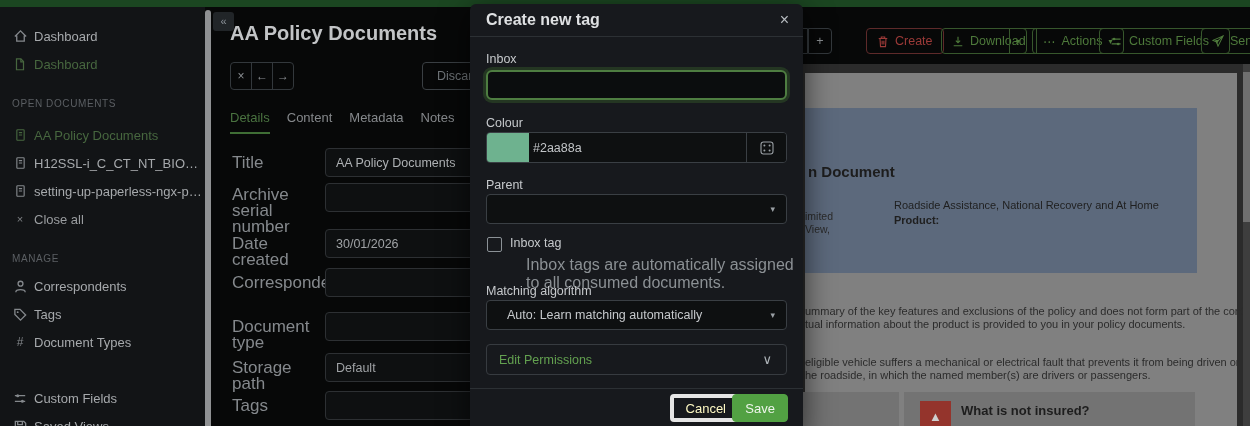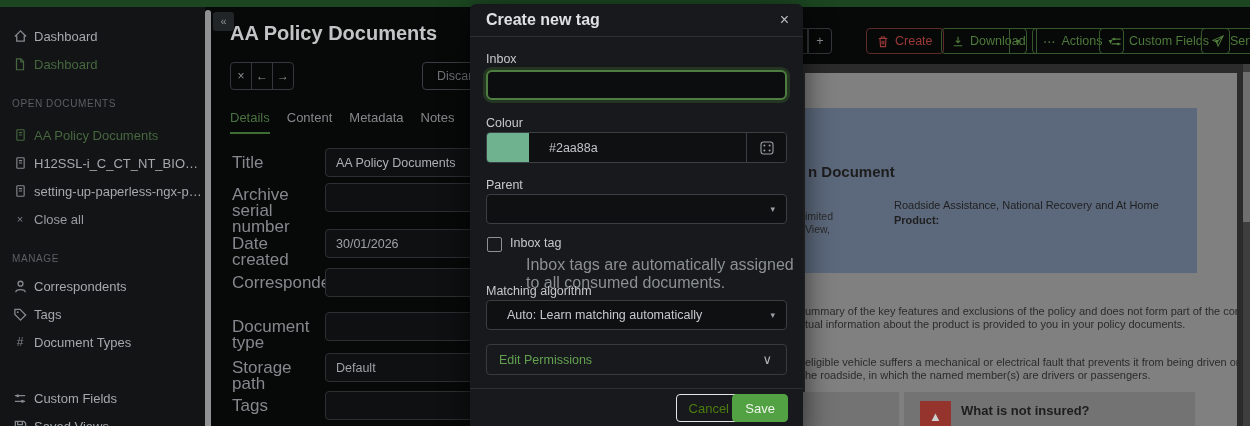--- a/index.html
+++ b/index.html
@@ -90,40 +90,40 @@
         font-size:16px;cursor:pointer;padding:2px;font-family:inherit;}
   .m-label{position:absolute;left:16px;color:#c6c9cc;font-size:12.5px;}
   .m-input{position:absolute;left:16px;width:301px;height:30px;background:#0b0d0e;
         box-sizing:border-box;border-radius:6px;color:#c2c5c8;font-size:13px;padding:0 11px;
         font-family:inherit;}
   .name-input{border:2px solid #4e7d41;box-shadow:0 0 0 3px rgba(60,110,45,.35);}
   .igroup{position:absolute;left:16px;width:301px;height:31px;display:flex;
         border:1px solid #3a3f44;border-radius:4px;overflow:hidden;box-sizing:border-box;}
   .swatch{width:42px;height:100%;}
   .igroup input{flex:1;background:#0e1011;border:none;color:#c2c5c8;font-size:12.5px;
-        padding:0 20px;font-family:inherit;min-width:0;}
+        padding:0 4px;font-family:inherit;min-width:0;}
   .dice-btn{width:40px;background:#0e1011;border:none;border-left:1px solid #3a3f44;
         color:#9aa0a5;cursor:pointer;display:flex;align-items:center;justify-content:center;}
   .m-select{position:absolute;left:16px;width:301px;height:30px;background:#0e1011;
         border:1px solid #3a3f44;border-radius:4px;box-sizing:border-box;color:#c6c9cc;
         font-size:12.5px;display:flex;align-items:center;padding:0 11px;cursor:pointer;}
   .m-select .caret{position:absolute;right:11px;color:#9aa0a5;font-size:9px;}
   .cbx{position:absolute;left:17px;width:13px;height:13px;border:1px solid #8b9196;
         border-radius:2px;background:transparent;cursor:pointer;}
   .cbx-label{position:absolute;left:40px;color:#c6c9cc;font-size:12.5px;cursor:pointer;}
   .hint{position:absolute;left:56px;color:#8b9094;font-size:16px;}
   .perm-box{position:absolute;left:16px;top:340px;width:301px;height:31px;border:1px solid #373b40;
         border-radius:4px;box-sizing:border-box;display:flex;align-items:center;padding:0 12px;
         cursor:pointer;}
   .perm-box .plabel{color:#63a150;font-size:12.5px;}
   .perm-box .chev{position:absolute;right:14px;color:#aeb4b9;font-size:13px;}
   .m-footer{position:absolute;left:0;top:384px;width:100%;height:46px;border-top:1px solid #2c3034;
         box-sizing:border-box;}
   .cancel-btn{position:absolute;right:61px;top:5px;height:28px;padding:0 12px;background:transparent;
-        border:1px solid #e5e5e5;border-radius:4px;color:#4d7c0f;font-size:13px;cursor:pointer;
+        border:4px solid #e5e5e5;border-radius:4px;color:#fef9c3;font-size:13px;cursor:pointer;
         font-family:inherit;}
   .save-btn{position:absolute;right:15px;top:5px;height:28px;padding:0 12px;background:#52a143;
         border:1px solid #52a143;border-radius:4px;color:#eef5ec;font-size:13px;cursor:pointer;
         font-family:inherit;}
 
   svg{display:block;}
 </style>
 </head>
 <body>
 

